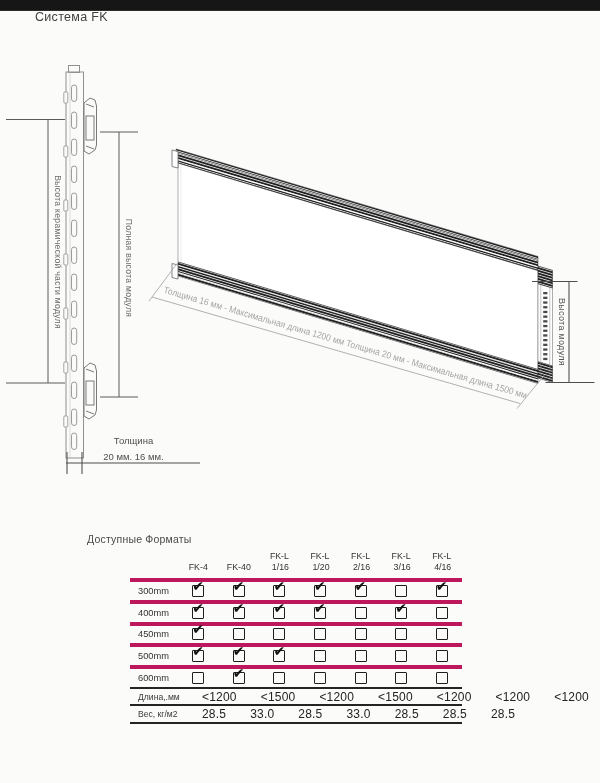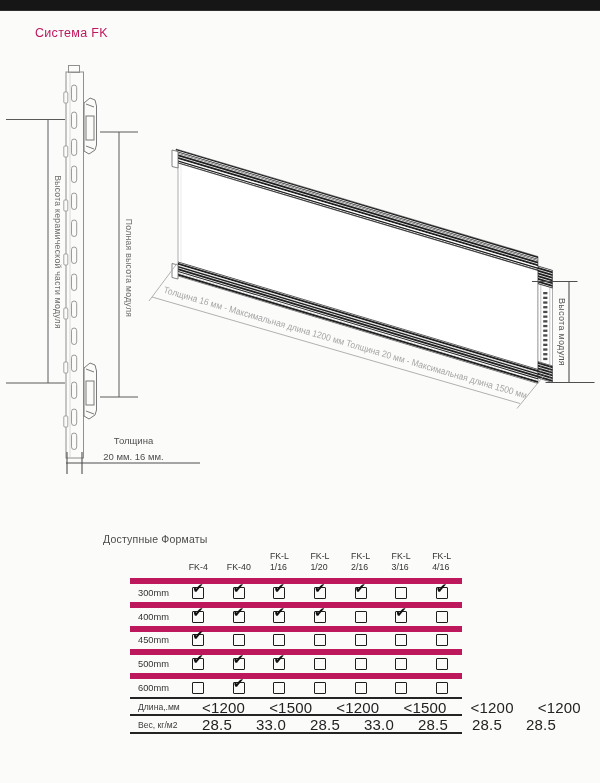--- a/index.html
+++ b/index.html
@@ -7,47 +7,47 @@
     width:600px;height:783px;position:relative;overflow:hidden;
     background:#fbfbfa;
     font-family:"Liberation Sans", sans-serif;
     color:#3b3b3b;
   }
   .scan-bar-top{
     position:absolute;left:0;top:0;width:600px;height:10px;
     background:#161616;border-bottom:1px solid #2f2f2f;
   }
   .page-title{
-    position:absolute;left:35px;top:26px;
-    font-size:12.5px;letter-spacing:.3px;color:#be185d;
+    position:absolute;left:35px;top:10px;
+    font-size:12.5px;letter-spacing:.3px;color:#404040;
   }
   .illustration{position:absolute;left:0;top:0;width:600px;height:530px;}
   svg text{font-family:"Liberation Sans", sans-serif;}
 
   .formats-title{
     position:absolute;left:87px;top:533px;
-    font-size:10.5px;letter-spacing:.2px;color:#4a4a4a;margin-left:16px;
+    font-size:10.5px;letter-spacing:.2px;color:#4a4a4a;
   }
   .tbl{
     position:absolute;left:130px;top:551px;width:332px;
     border-bottom:2px solid #242424;
   }
   .trow{display:grid;grid-template-columns:48px repeat(7,1fr);}
   .trow.head{height:27px;}
-  .trow.checks{height:17.8px;border-top:6px solid #be185d;}
+  .trow.checks{height:17.8px;border-top:4px solid #be185d;}
   .trow.vals{height:15.5px;border-top:2px solid #242424;gap:24px;}
   .tcell{display:flex;align-items:center;justify-content:center;position:relative;}
   .head .tcell{
     align-items:flex-end;padding-bottom:22px;
     font-size:8.8px;line-height:1.25;color:#333;
-    white-space:pre-line;text-align:left;
+    white-space:pre-line;text-align:right;
   }
   .rowlabel{justify-content:flex-start;padding-left:8px;font-size:9.3px;color:#333;}
   .rowlabel.small{font-size:8.6px;color:#3a3a3a;}
-  .val{font-size:15px;letter-spacing:.2px;color:#232323;}
+  .val{font-size:12px;letter-spacing:.2px;color:#232323;}
   .cb{
     width:10px;height:10px;border:1.6px solid #1d1d1d;border-radius:1px;
     position:relative;background:transparent;
   }
   .cb .tick{
     display:none;position:absolute;left:-1px;top:-7px;
     font-size:14px;font-weight:700;line-height:1;color:#101010;
     font-family:"DejaVu Sans", sans-serif;
   }
   .cb.checked .tick{display:block;}

